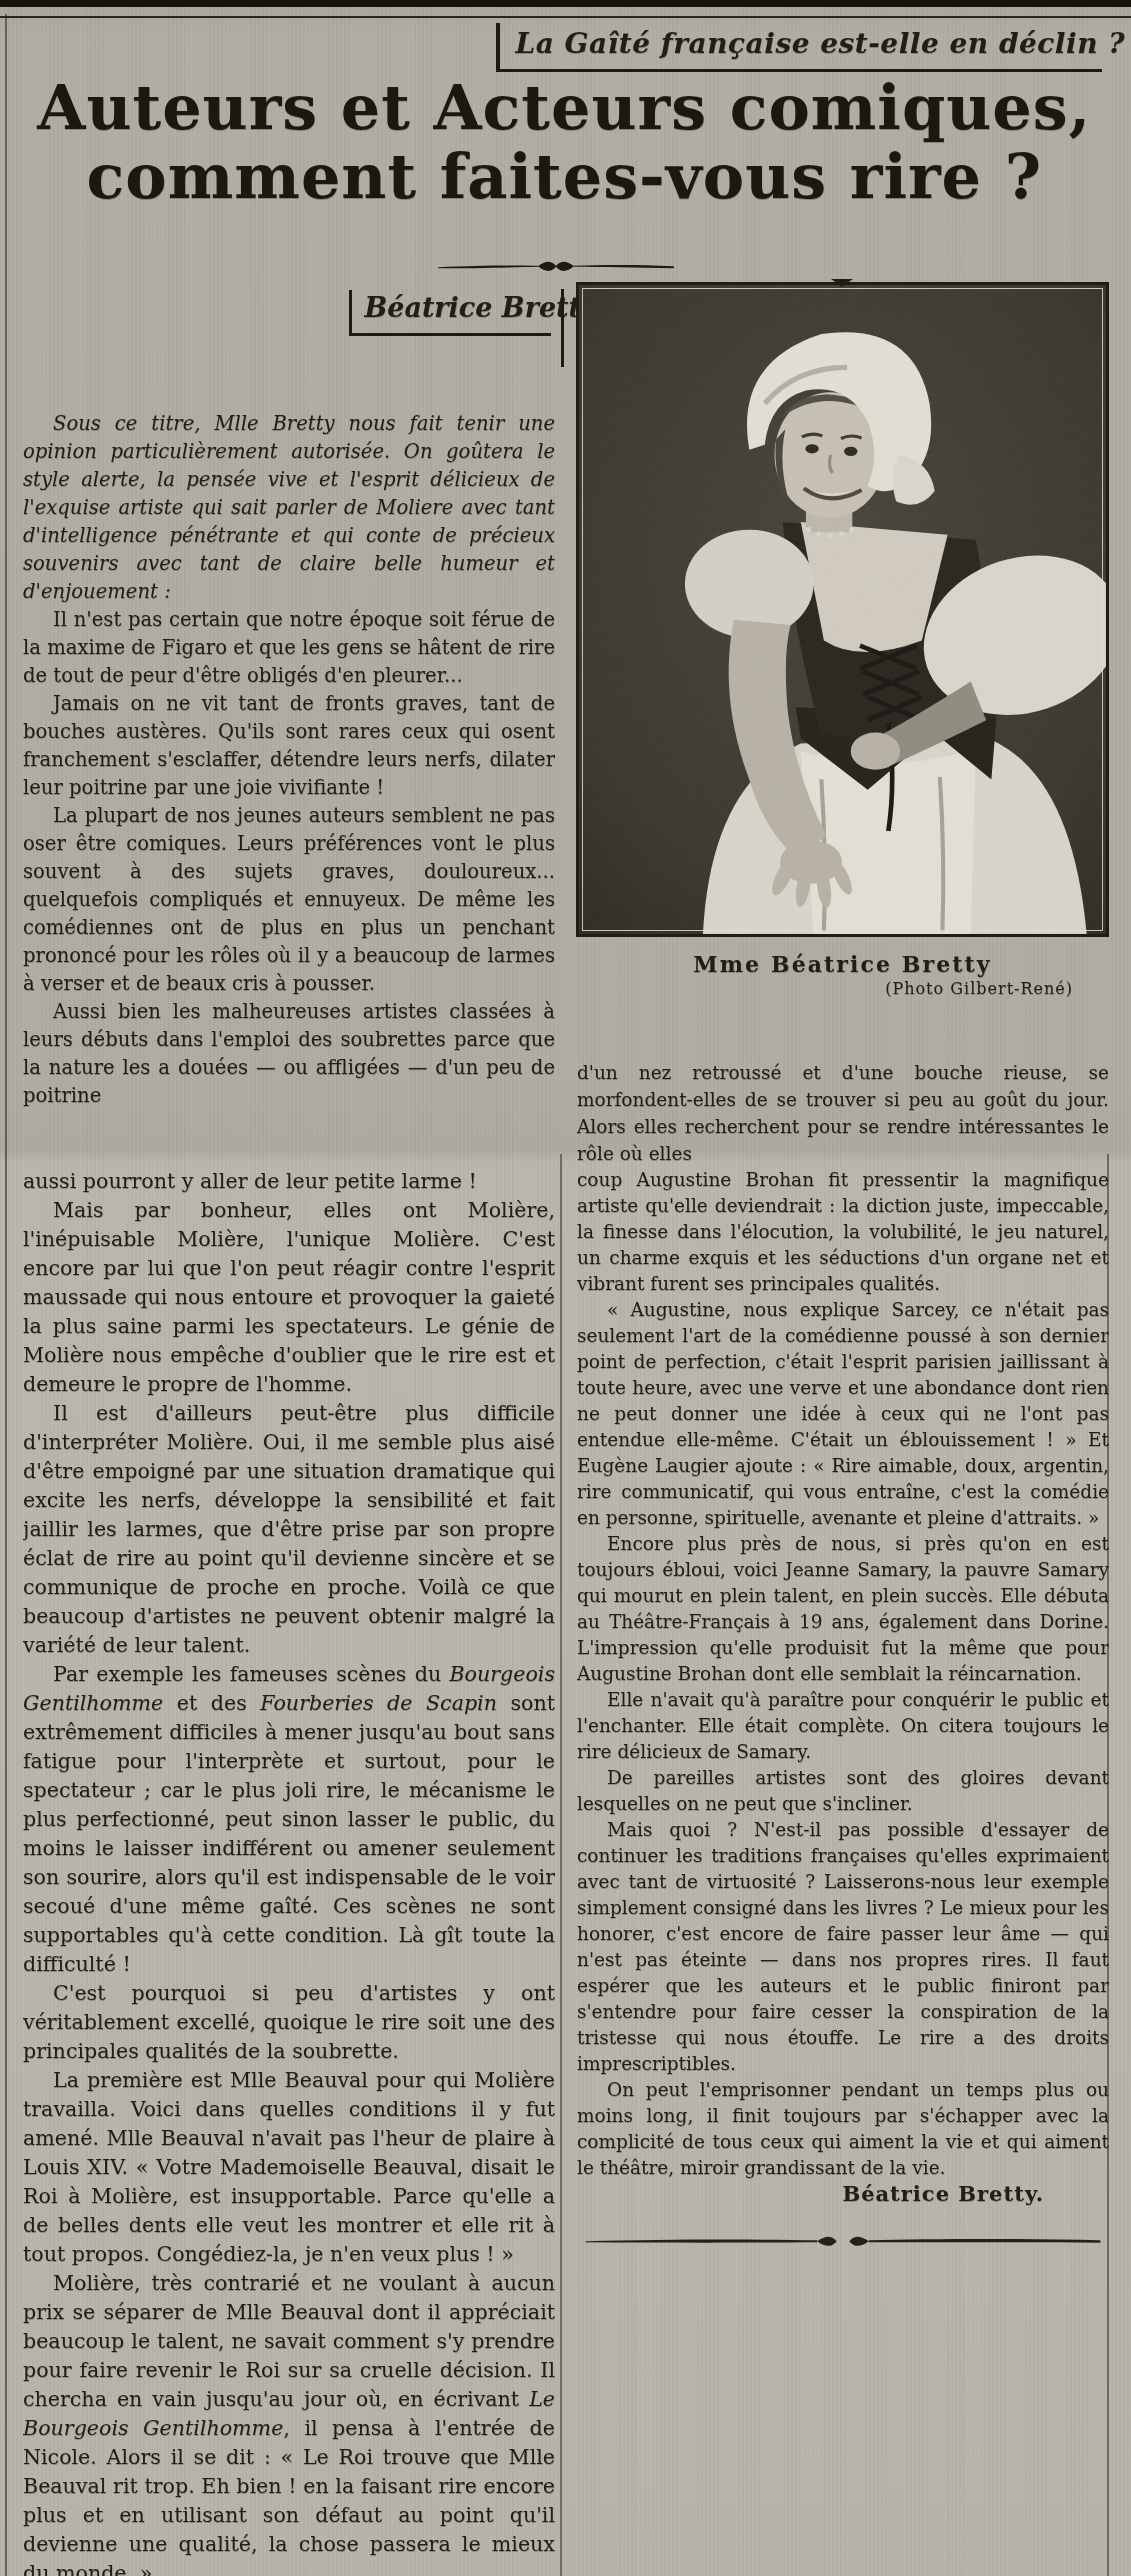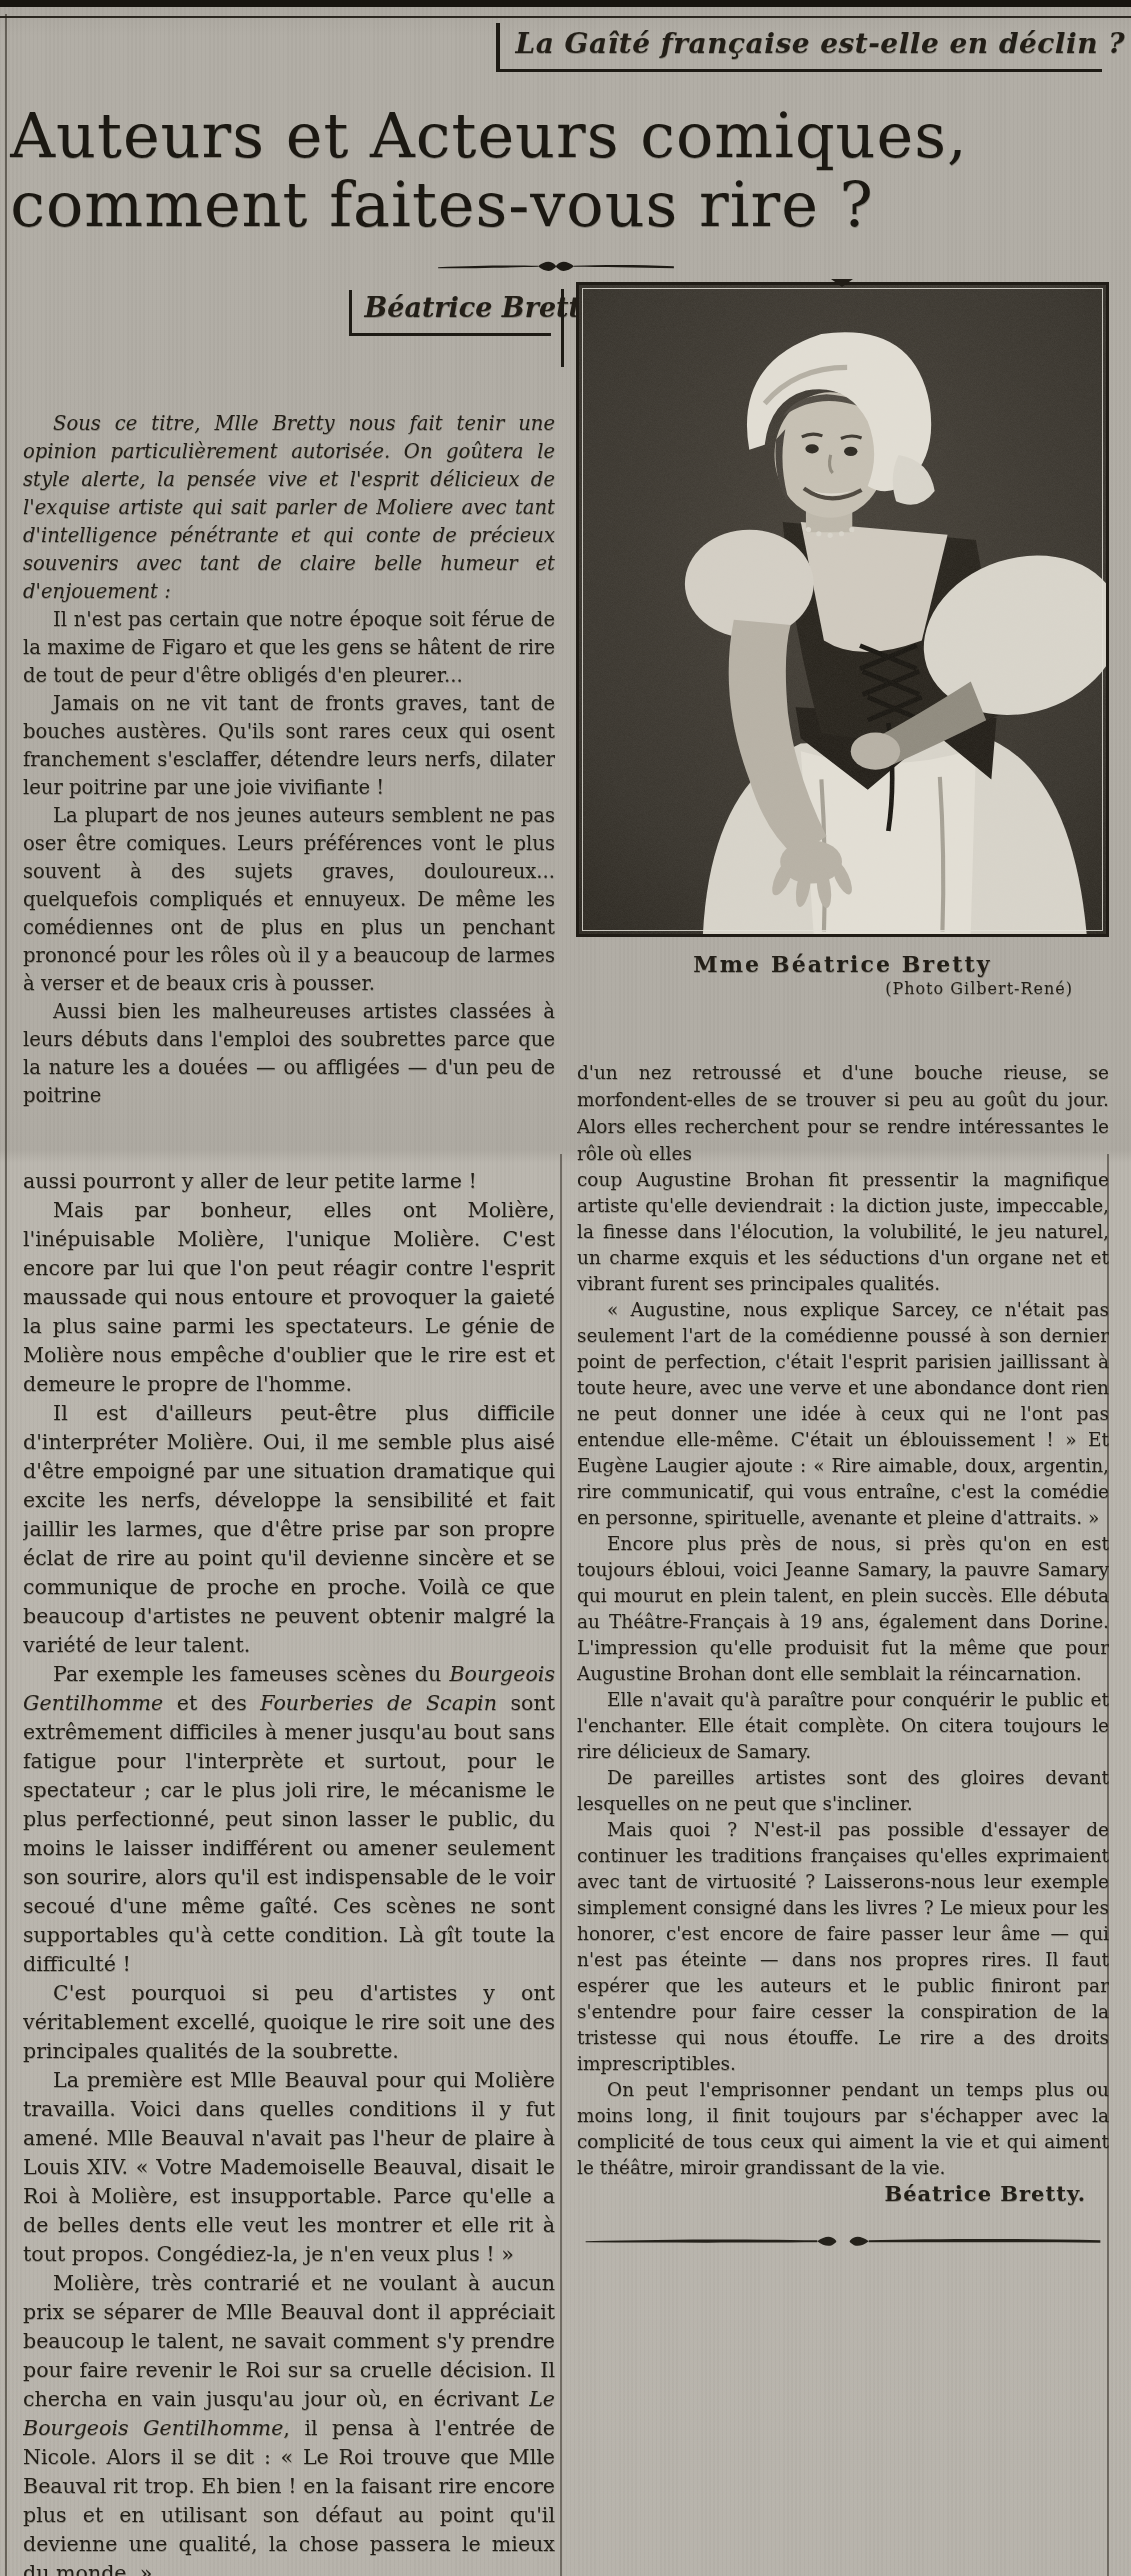--- a/index.html
+++ b/index.html
@@ -22,22 +22,22 @@
   .right-rule{position:absolute;left:1107px;top:1154px;width:2.1px;height:1458px;background:rgba(38,32,24,0.5);z-index:3;}
   
   .kicker{
     position:absolute;left:496px;top:23px;width:606px;
     border-left:4.1px solid #1d1a14;border-bottom:3.1px solid #1d1a14;
     padding:4.1px 0 9.3px 15.5px;box-sizing:border-box;
     font-style:italic;font-weight:600;font-size:28px;letter-spacing:0.5px;white-space:nowrap;
   }
   
   .headline{
-    position:absolute;left:10.3px;top:101px;width:1108px;
-    text-align:left;font-weight:normal;font-size:62px;line-height:1.12;
+    position:absolute;left:10.3px;top:73px;width:1108px;
+    text-align:center;font-weight:bold;font-size:62px;line-height:1.12;
     letter-spacing:1px;color:#1b1812;
   }
   .orn1{position:absolute;left:435px;top:256px;}
   
   .byline{
     position:absolute;left:349px;top:290px;width:202px;
     border-left:3.6px solid #1d1a14;border-bottom:3.1px solid #1d1a14;
     padding:2.1px 0 10.3px 12.4px;box-sizing:border-box;
     font-style:italic;font-weight:bold;font-size:27px;white-space:nowrap;
   }
@@ -65,21 +65,21 @@
   }
   .col p{margin:0;}
   .para{text-indent:30px;}
   .noindent{text-indent:0;}
   #col1-top{left:23px;top:410px;height:744px;font-size:19.6px;line-height:28px;}
   #col2-top{left:577px;top:1059px;height:111px;font-size:18.5px;line-height:27px;}
   #col1-bottom{left:23px;top:1167px;height:2005px;font-size:20.6px;line-height:29px;}
   #col2-bottom{left:577px;top:1167px;font-size:18.5px;line-height:26px;}
   .subhead{text-align:center;font-weight:bold;font-size:24px;letter-spacing:1px;margin:0 0 19.6px 0;text-indent:0;}
   .intro{font-style:italic;text-indent:30px;}
-  .signature{text-align:right;font-weight:bold;font-size:21px;padding-right:23px;margin-top:17.5px;letter-spacing:1px;}
+  .signature{text-align:right;font-weight:bold;font-size:21px;padding-right:65px;margin-top:17.5px;letter-spacing:1px;}
   .end-divider{margin:25px auto 0 auto;display:block;}
   #col2-bottom{z-index:2;}
 </style>
 </head>
 <body>
 
 <div class="page">
 
   <div class="topbar"></div>
   <div class="toprule"></div>

